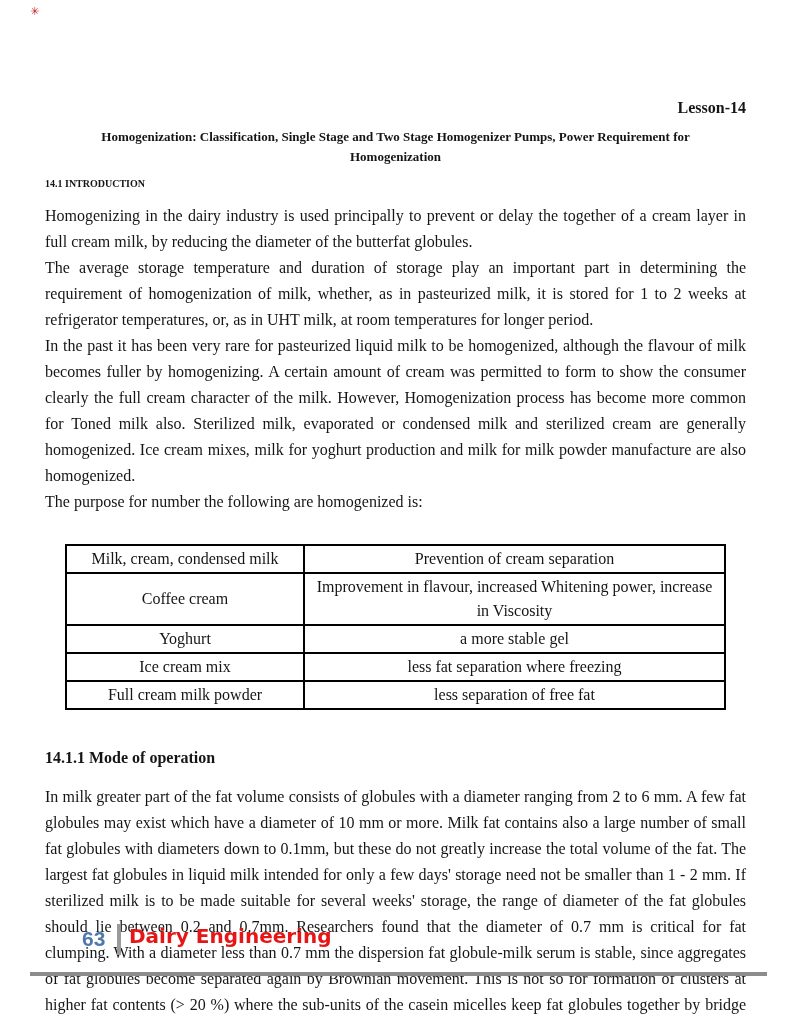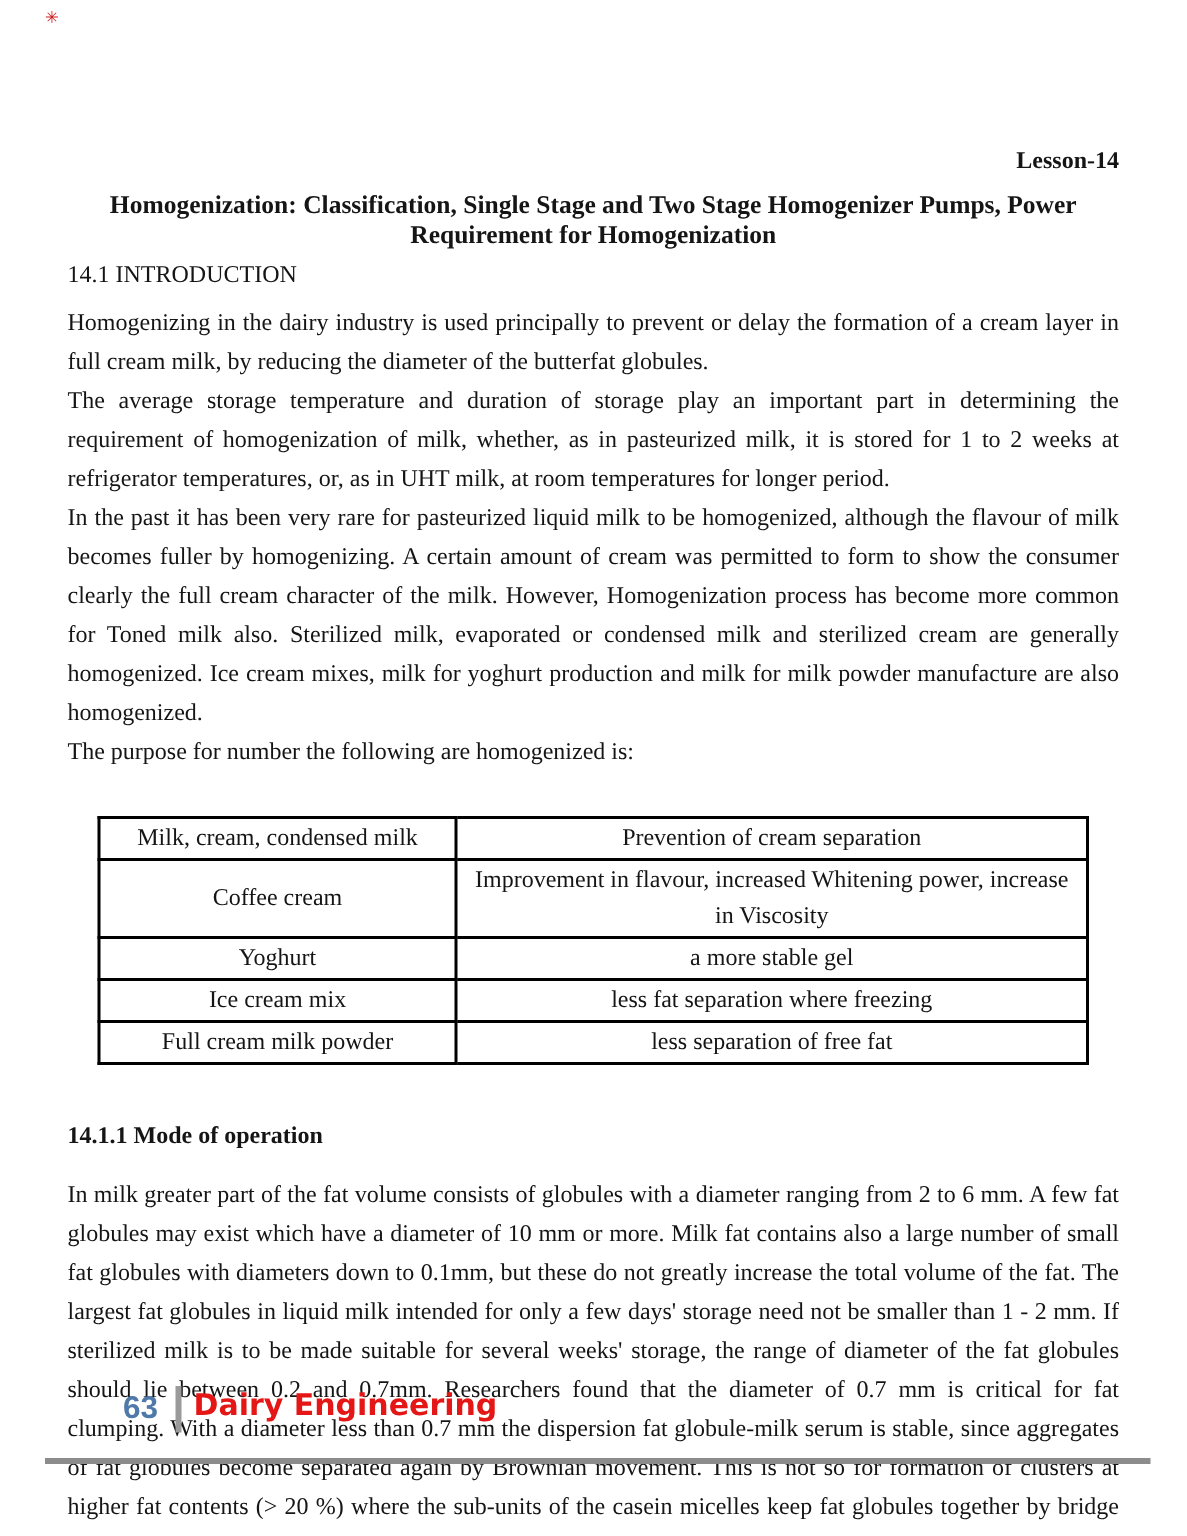--- a/index.html
+++ b/index.html
@@ -2,22 +2,22 @@
 <html><head>
 <meta charset="utf-8">
 <style>
   html,body{margin:0;padding:0;background:#ffffff;}
   .page{position:relative;width:791px;height:1024px;background:#ffffff;overflow:hidden;
         font-family:"Liberation Serif", serif;color:#151515;}
   .corner-glyph{position:absolute;left:30px;top:5px;font-size:11px;color:#cc2222;
         font-family:"DejaVu Sans", sans-serif;}
   .content{padding:0 45px;}
   .h-lesson{margin:0;padding-top:99px;text-align:right;font-weight:bold;font-size:16px;line-height:18px;}
-  .h-title{margin:10px auto 0 auto;width:665px;text-align:center;font-weight:bold;font-size:17px;line-height:20px;}
-  .h-section{margin:7px 0 0 0;font-weight:normal;font-size:16px;line-height:20px;}
+  .h-title{margin:10px auto 0 auto;width:665px;text-align:center;font-weight:bold;font-size:13px;line-height:20px;}
+  .h-section{margin:7px 0 0 0;font-weight:bold;font-size:10px;line-height:20px;}
   p.body{margin:0;text-align:justify;font-size:16px;line-height:26px;}
   p.first{margin-top:9px;}
   .purpose-table{border-collapse:collapse;margin:29px auto 0 auto;width:661px;
         font-size:16px;text-align:center;border-radius:16px;}
   .purpose-table td{border:2px solid #000;padding:1px 6px;line-height:24px;}
   .purpose-table td.c1{width:224px;}
   .h-mode{margin:38px 0 16px 0;font-weight:bold;font-size:16px;line-height:20px;}
   .mode-para{margin-top:17px;}
   .footer-rule{position:absolute;left:30px;top:972px;width:737px;height:4px;background:#8c8c8c;}
   .footer{position:absolute;left:0;top:924px;width:696px;height:40px;}
@@ -37,21 +37,21 @@
   <span class="corner-glyph">✳</span>
 
   <div class="content">
 
     <div class="h-lesson">Lesson-14</div>
 
     <div class="h-title">Homogenization: Classification, Single Stage and Two Stage Homogenizer Pumps, Power Requirement for Homogenization</div>
 
     <div class="h-section">14.1 INTRODUCTION</div>
 
-    <p class="body first">Homogenizing in the dairy industry is used principally to prevent or delay the formation of a cream layer in full cream milk, by reducing the diameter of the butterfat globules.</p>
+    <p class="body first">Homogenizing in the dairy industry is used principally to prevent or delay the together of a cream layer in full cream milk, by reducing the diameter of the butterfat globules.</p>
     <p class="body">The average storage temperature and duration of storage play an important part in determining the requirement of homogenization of milk, whether, as in pasteurized milk, it is stored for 1 to 2 weeks at refrigerator temperatures, or, as in UHT milk, at room temperatures for longer period.</p>
     <p class="body">In the past it has been very rare for pasteurized liquid milk to be homogenized, although the flavour of milk becomes fuller by homogenizing. A certain amount of cream was permitted to form to show the consumer clearly the full cream character of the milk. However, Homogenization process has become more common for Toned milk also. Sterilized milk, evaporated or condensed milk and sterilized cream are generally homogenized. Ice cream mixes, milk for yoghurt production and milk for milk powder manufacture are also homogenized.</p>
     <p class="body">The purpose for number the following are homogenized is:</p>
 
     <table class="purpose-table">
       <tbody>
         <tr>
           <td class="c1">Milk, cream, condensed milk</td>
           <td>Prevention of cream separation</td>
         </tr>

